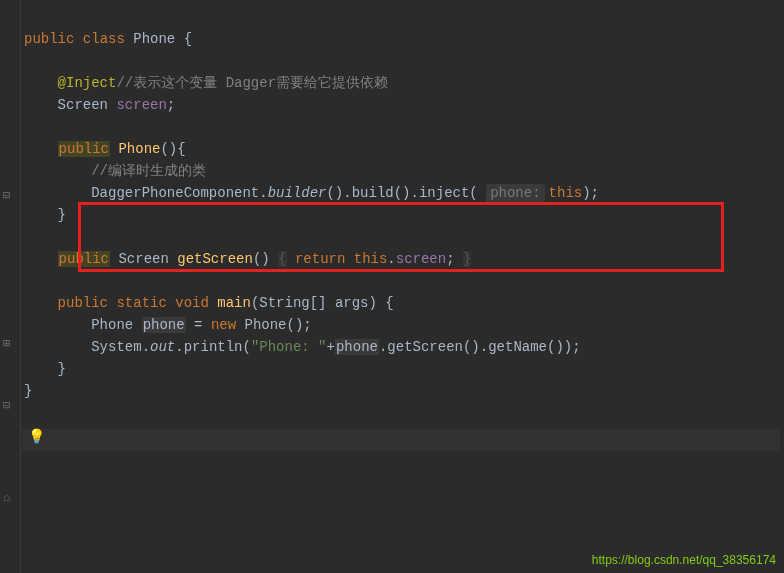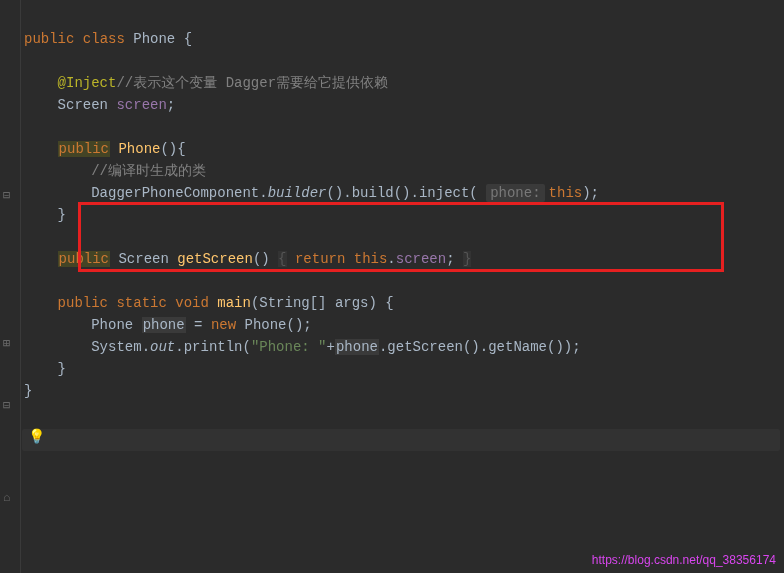--- a/index.html
+++ b/index.html
@@ -70,21 +70,21 @@
   .bulb {
     position: absolute;
     left: 28px;
     top: 428px;
     font-size: 14px;
   }
   .watermark {
     position: absolute;
     right: 8px;
     bottom: 6px;
-    color: #d946ef;
+    color: #84cc16;
     font-size: 12px;
     font-family: Arial, sans-serif;
   }
   .cursor-line-bg {
     position: absolute;
     left: 22px;
     right: 4px;
     height: 22px;
     top: 429px;
     background: #323232;

